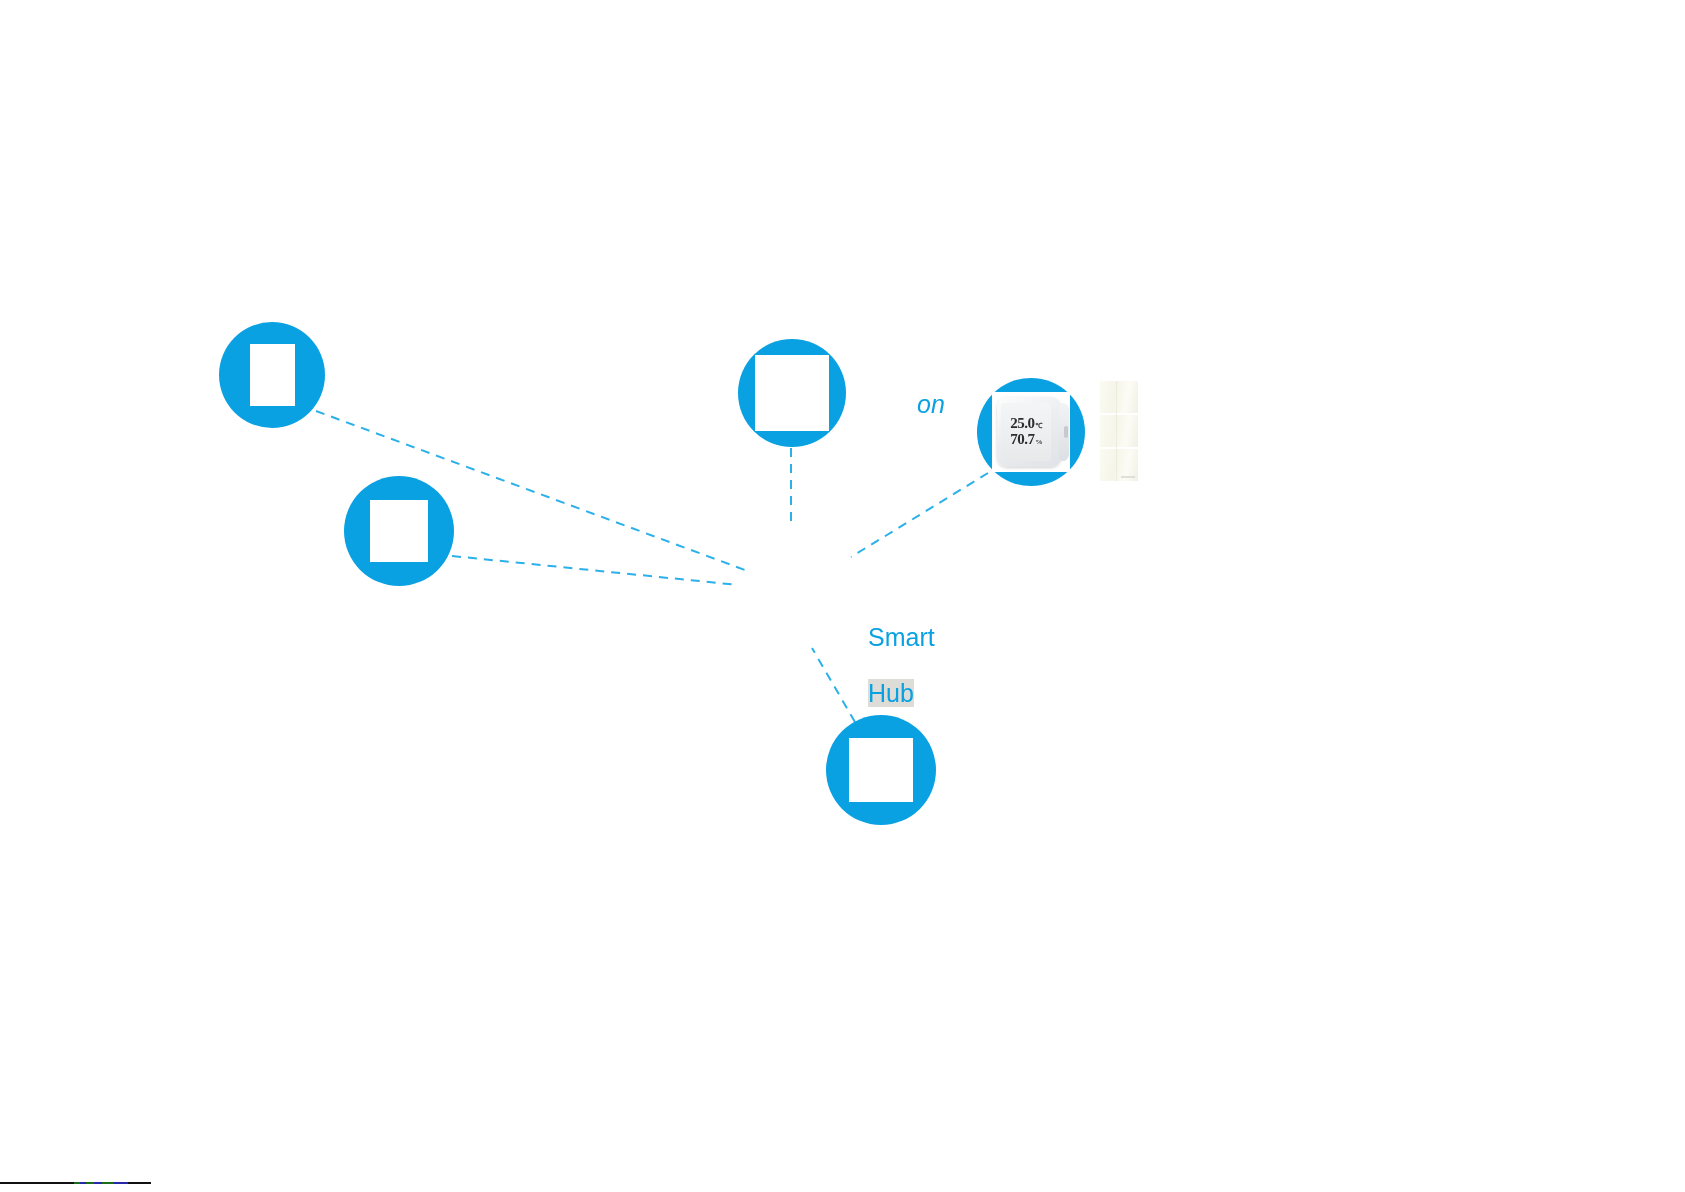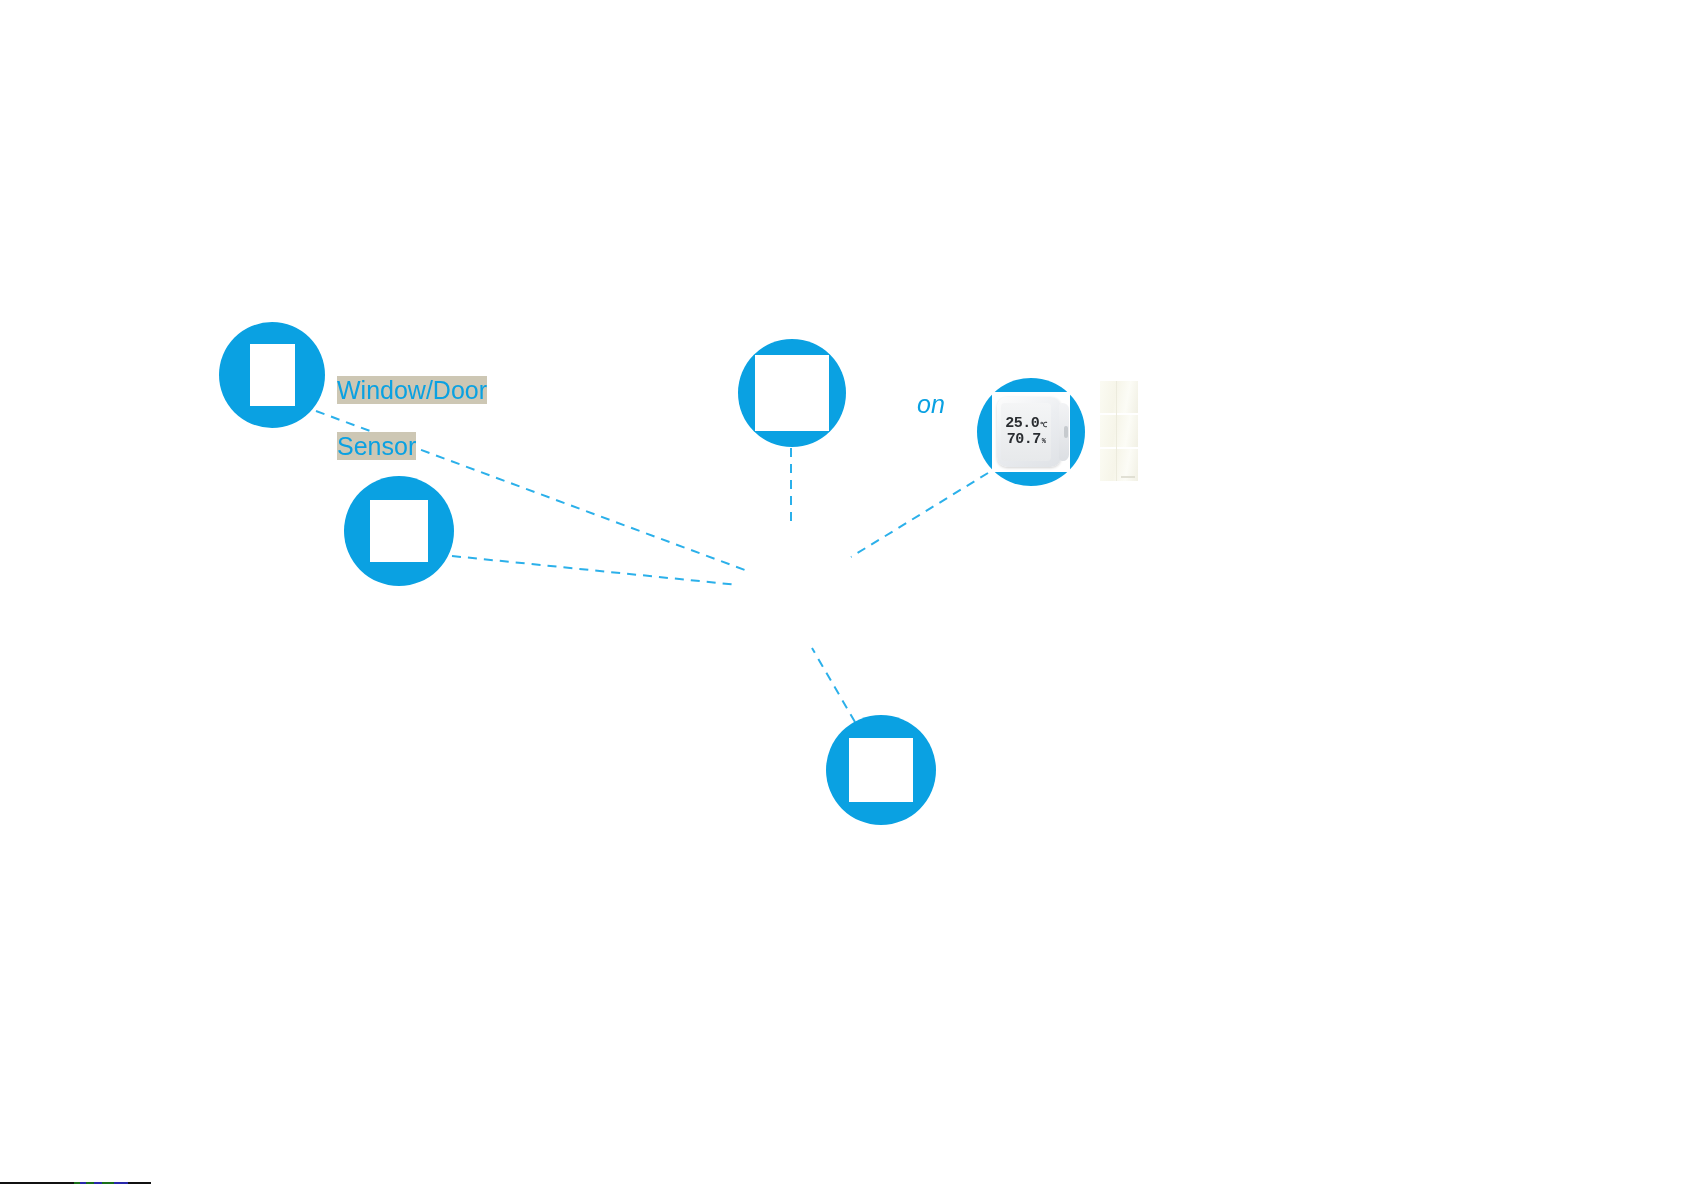--- a/index.html
+++ b/index.html
@@ -160,21 +160,21 @@
     height: 5%;
     background-image: repeating-linear-gradient(90deg,#b8bcc1 0 5px, transparent 5px 9px);
     opacity:.8;
   }
   .th-row {
     display: flex;
     align-items: baseline;
     justify-content: center;
     line-height: 1;
     color: #2a2d31;
-    font-family: Liberation Mono, monospace;
+    font-family: Liberation Serif, serif;
     font-weight: 700;
     text-align: right;
   }
   .th-big { font-size: 15px; letter-spacing: -0.5px; }
   .th-unit { font-size: 7px; margin-left: 1px; }
 
   
   .product-photo {
     position: absolute;
     background: #ffffff;
@@ -253,24 +253,20 @@
       <line x1="791" y1="448" x2="791" y2="527"></line>
 
       <line x1="988" y1="473" x2="851" y2="557"></line>
 
       <line x1="855" y1="722" x2="812" y2="648"></line>
     </g>
   </svg>
 
   <div class="node" style="left:219px; top:322px; width:106px; height:106px;">
     <span class="thumb broken" style="width:45px; height:62px;"></span>
-  </div>
-  <div class="label" style="left:337px; top:348px; width:180px;">
-    <span class="hl">Window/Door</span><br>
-    <span class="hl">Sensor</span>
   </div>
 
   <div class="node" style="left:344px; top:476px; width:110px; height:110px;">
     <span class="thumb broken" style="width:58px; height:62px;"></span>
   </div>
 
   <div class="node" style="left:738px; top:339px; width:108px; height:108px;">
     <span class="thumb broken" style="width:74px; height:76px;"></span>
   </div>
   <div class="label clipped" style="left:917px; top:362px; width:32px; height:72px;">
@@ -300,20 +296,24 @@
   </div>
 
   <div class="product-photo" style="left:1100px; top:381px; width:38px; height:100px;">
     <span class="pp-piece" style="left:0; top:0; width:38px; height:32px;"></span>
     <span class="pp-piece" style="left:0; top:34px; width:38px; height:32px;"></span>
     <span class="pp-piece" style="left:0; top:68px; width:38px; height:32px;"></span>
     <span class="pp-seam" style="left:16px; top:0; height:100px;"></span>
     <span class="pp-shadow" style="left:21px; top:95px; width:14px; height:2px;"></span>
   </div>
 
+  <div class="label" style="left:868px; top:595px; width:120px;">
+    <span>Smart</span><br>
+    <span class="hl-gray">Hub</span>
+  </div>
 
   <div class="node" style="left:826px; top:715px; width:110px; height:110px;">
     <span class="thumb broken" style="width:64px; height:64px;"></span>
   </div>
 
   <div id="bottom-rule"></div>
   <div id="bottom-rule-tick"></div>
 
 </div>
 

